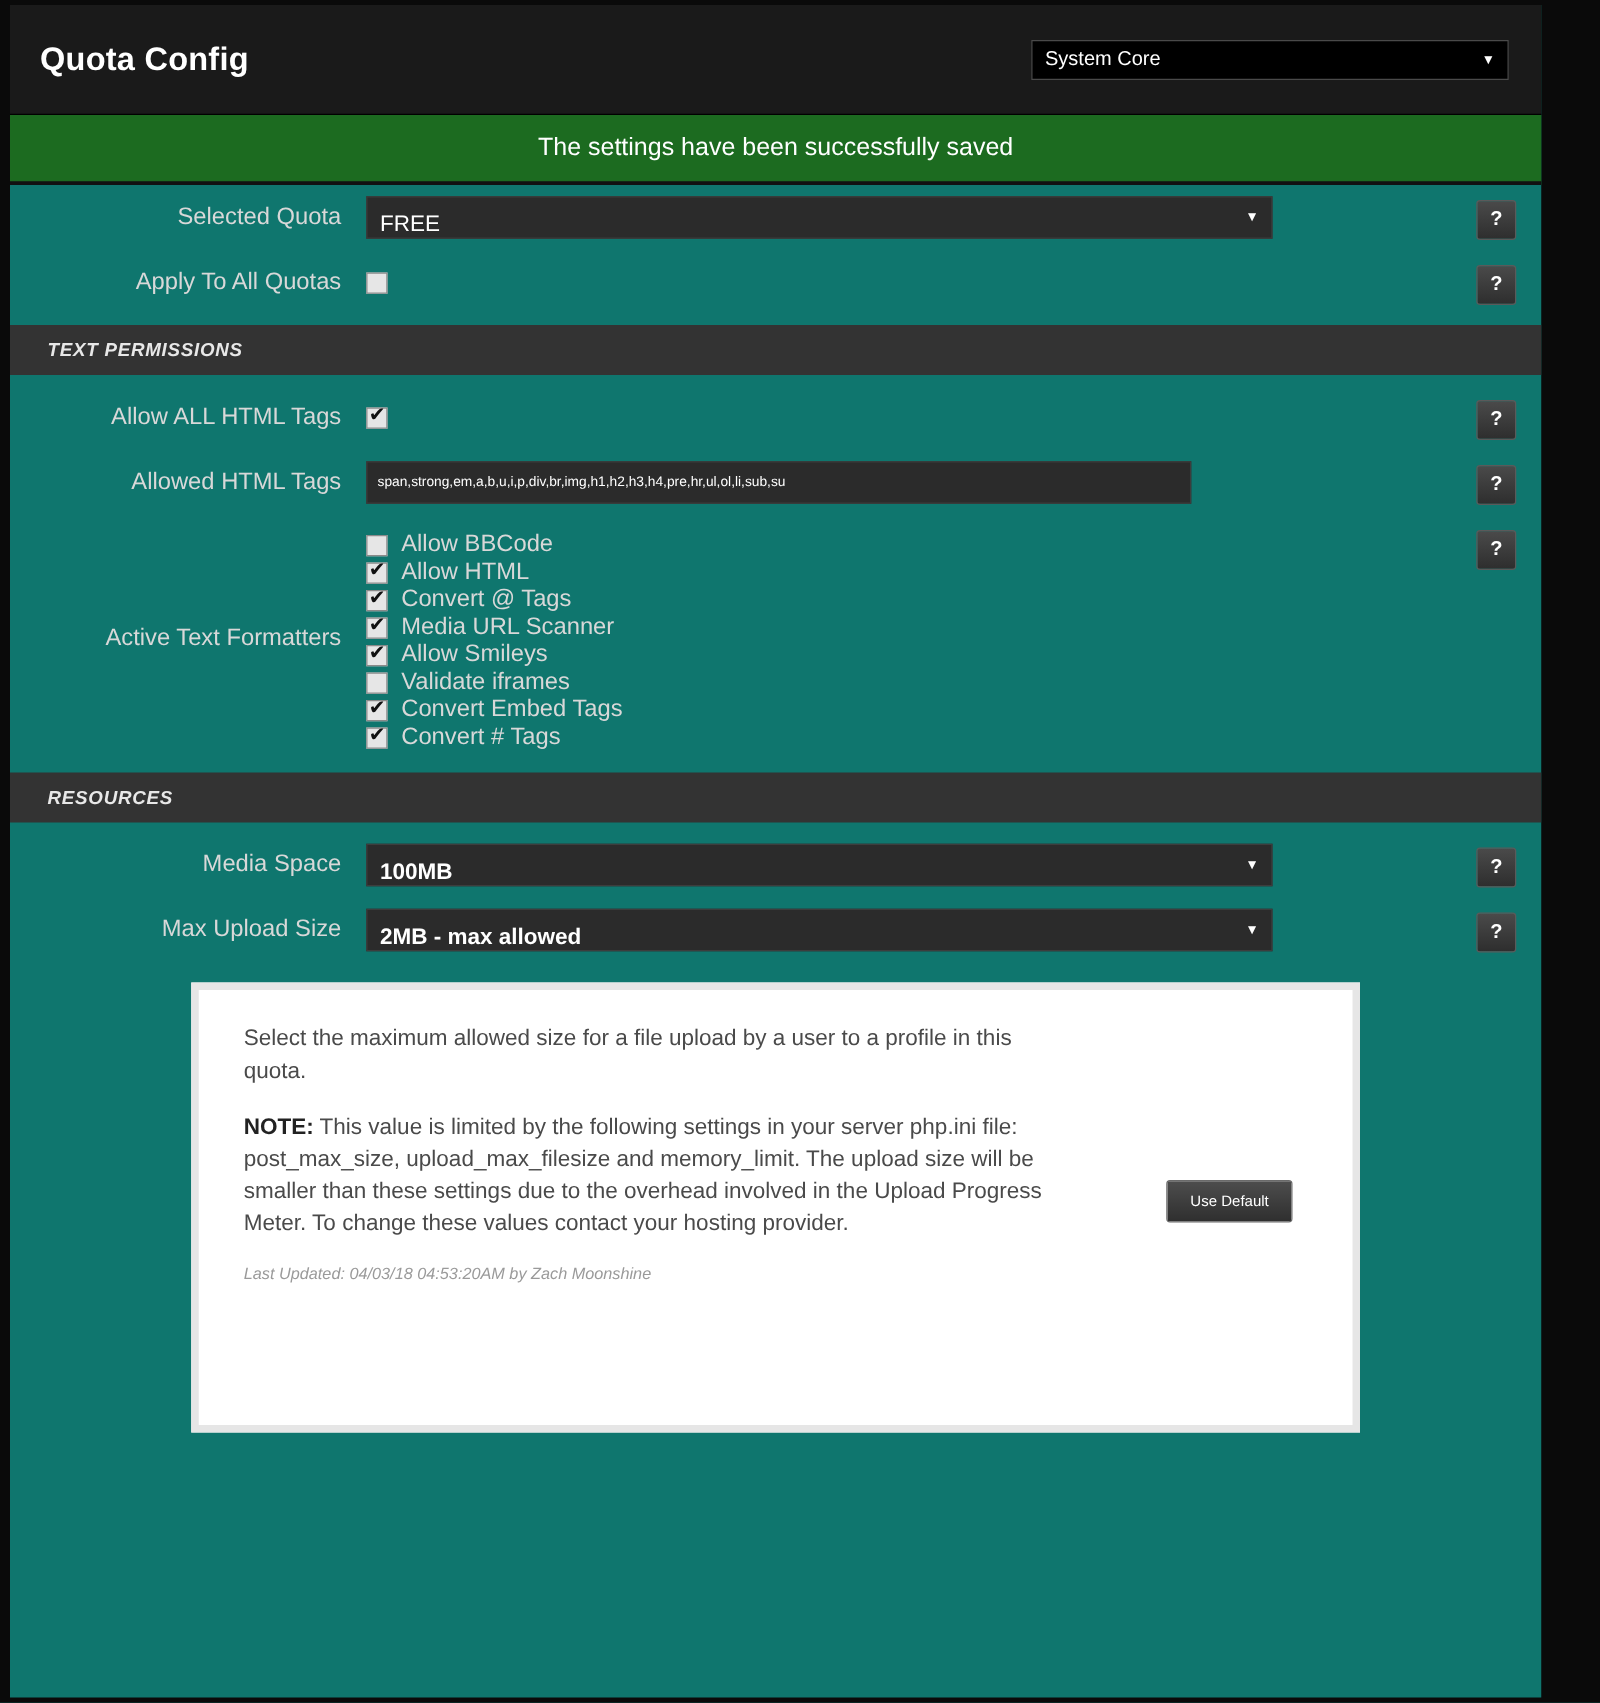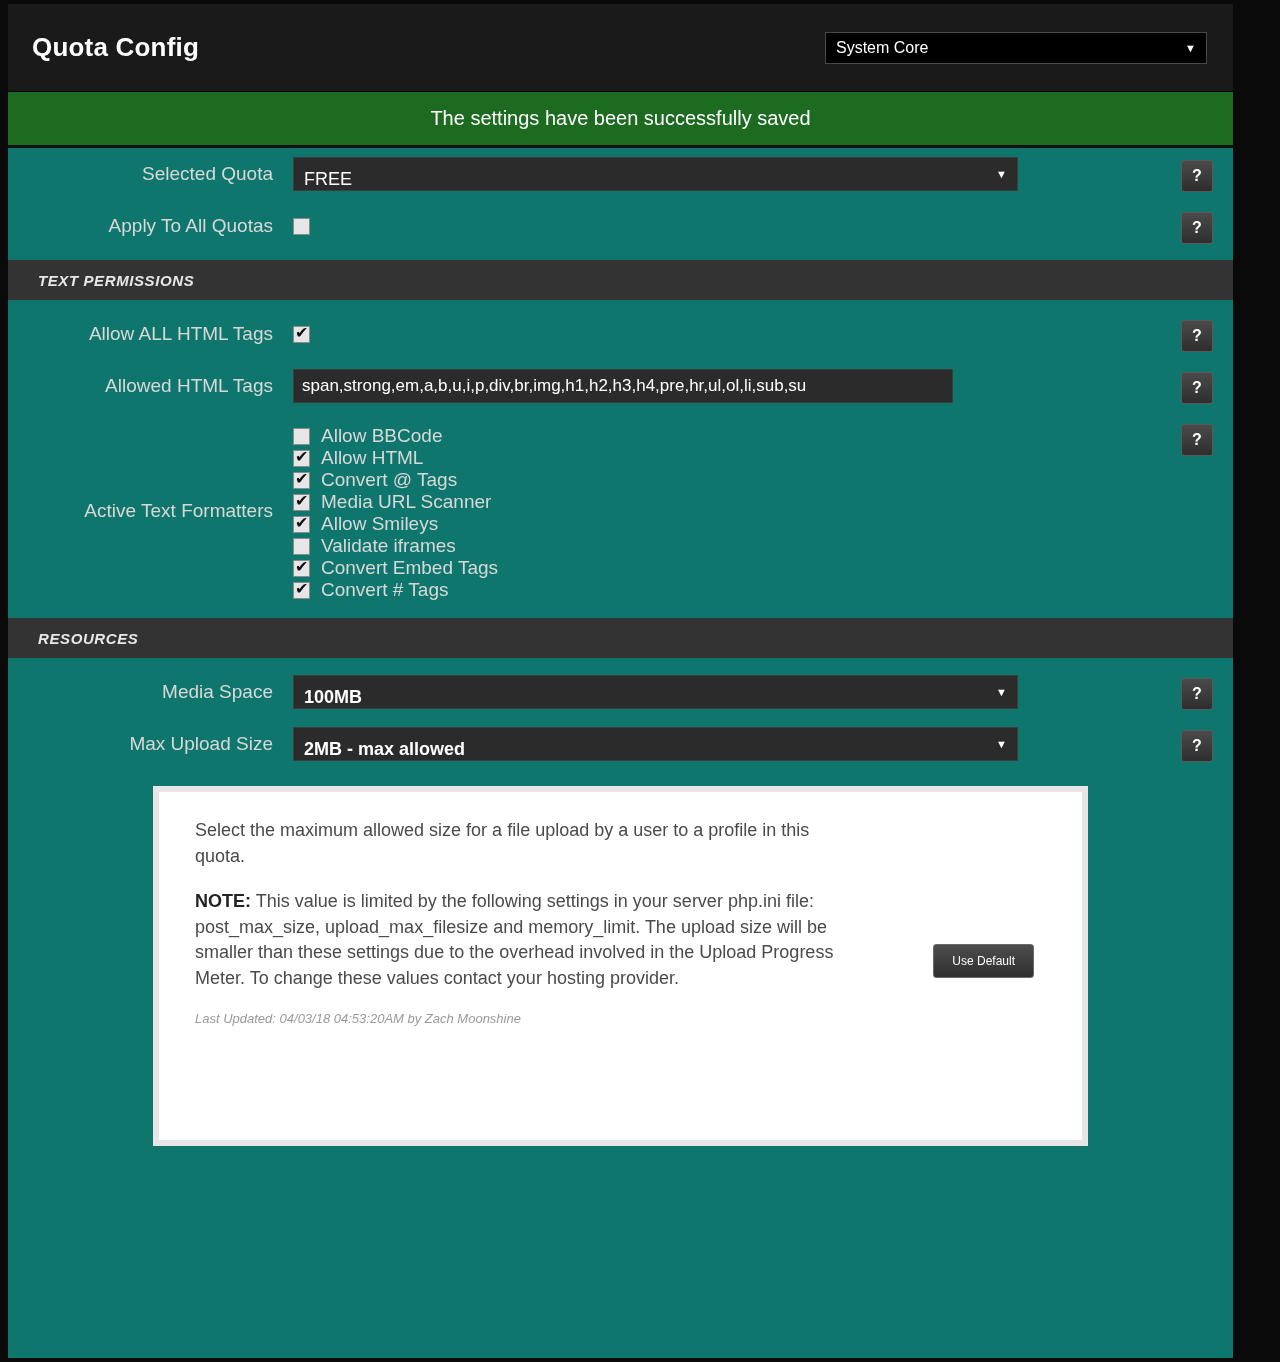--- a/index.html
+++ b/index.html
@@ -129,21 +129,21 @@
   .sel.w-quota { width: 725px; }
   .sel.w-res { width: 725px; background: #2b2b2b; font-weight: bold; }
 
   
   .txt {
     width: 660px;
     height: 34px;
     background: #2b2b2b;
     border: 1px solid #3d3d3d;
     color: #ffffff;
-    font-size: 17px;
+    font-size: 11px;
     display: flex;
     align-items: center;
     padding: 0 8px;
     white-space: nowrap;
     overflow: hidden;
   }
 
   
   .cb {
     width: 17px;

